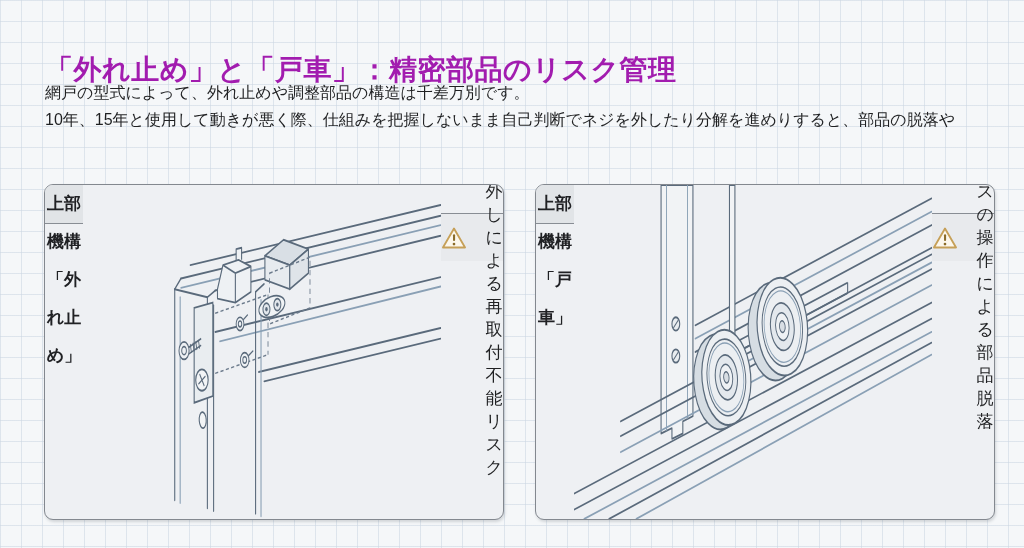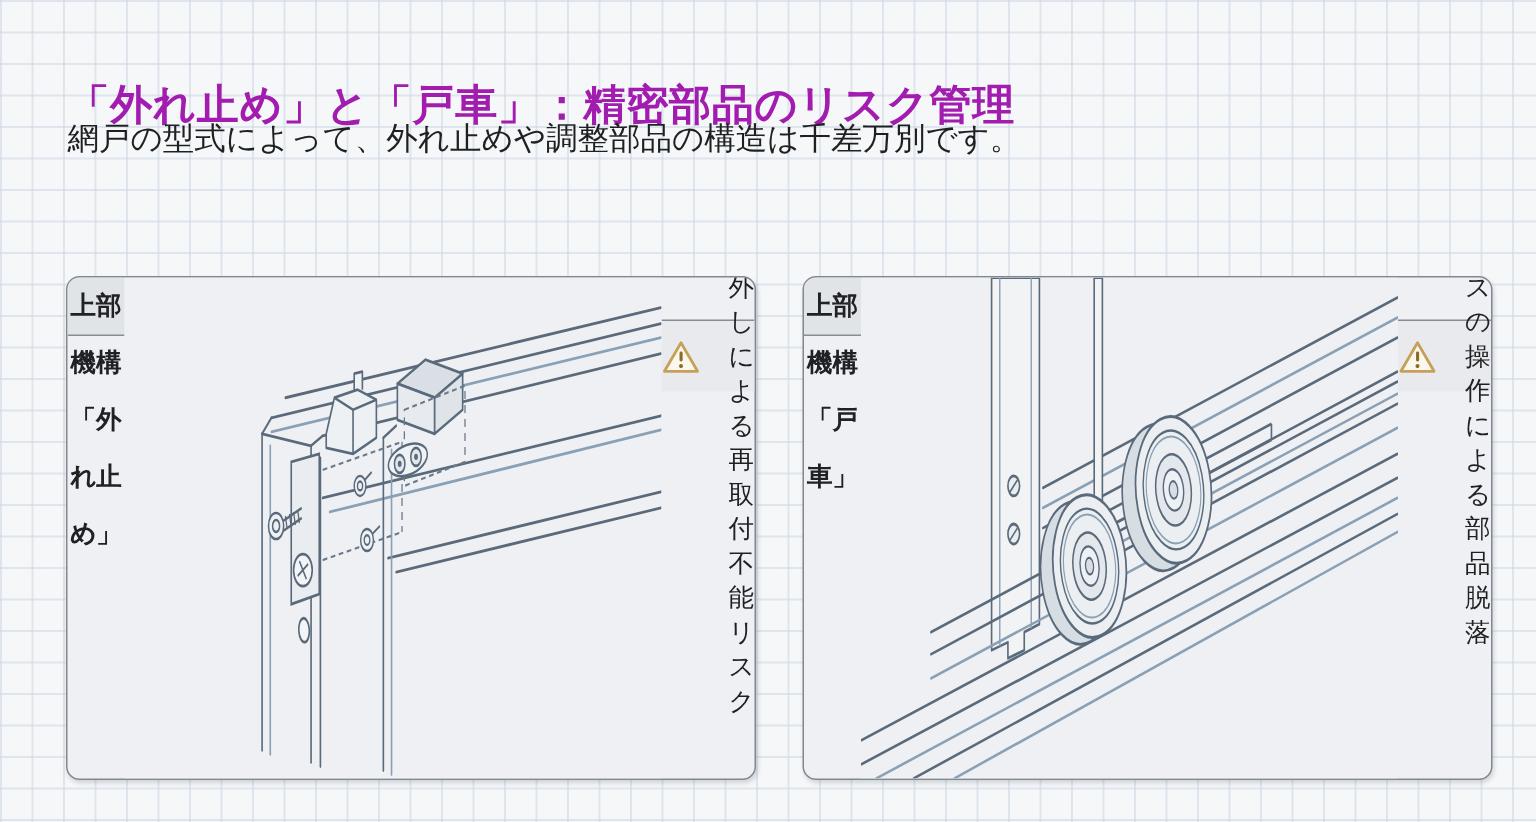--- a/index.html
+++ b/index.html
@@ -12,21 +12,21 @@
       linear-gradient(90deg, rgba(203,214,226,.55) 1px, transparent 1px);
     background-size:21px 21px;
     color:#1b1c1e;
   }
   .title{
     position:absolute;left:45px;top:32px;
     font-size:28px;font-weight:700;color:#a21caf;letter-spacing:.5px;
   }
   .intro{
     position:absolute;left:45px;top:79px;width:960px;
-    font-size:21px;line-height:27px;color:#1f2022;
+    font-size:16px;line-height:27px;color:#1f2022;
   }
   .panels{
     position:absolute;left:44px;top:184px;display:flex;gap:31px;
   }
   .panel{
     width:460px;height:336px;box-sizing:border-box;
     border:1.5px solid #83888f;border-radius:9px;
     background:#eef0f3;overflow:hidden;
     box-shadow:1px 2px 3px rgba(80,90,100,.22);
     display:flex;flex-direction:row;
@@ -46,20 +46,21 @@
   }
   .warn-icon{width:26px;height:24px;flex:0 0 auto;}
 </style>
 </head>
 <body>
 
 <h1 class="title">「外れ止め」と「戸車」：精密部品のリスク管理</h1>
 
 <div class="intro">
   <div>網戸の型式によって、外れ止めや調整部品の構造は千差万別です。</div>
+  <div>10年、15年と使用して動きが悪く際、仕組みを把握しないまま自己判断でネジを外したり分解を進めりすると、部品の脱落や</div>
 </div>
 
 <div class="panels">
 
   <section class="panel">
     <div class="panel-header">上部機構「外れ止め」</div>
     <div class="panel-body">
       <svg viewBox="0 0 460 250" preserveAspectRatio="none">
 
         <g stroke="#5a6a7b" stroke-width="1.4" fill="none" stroke-linecap="round" stroke-linejoin="round">

